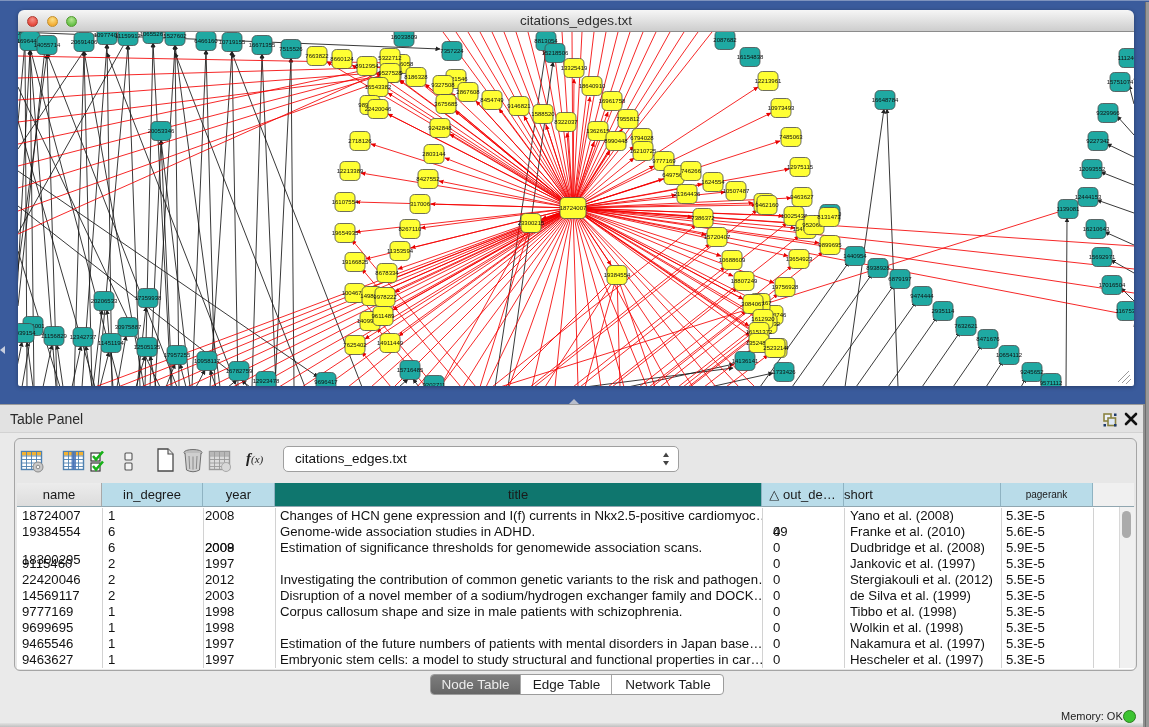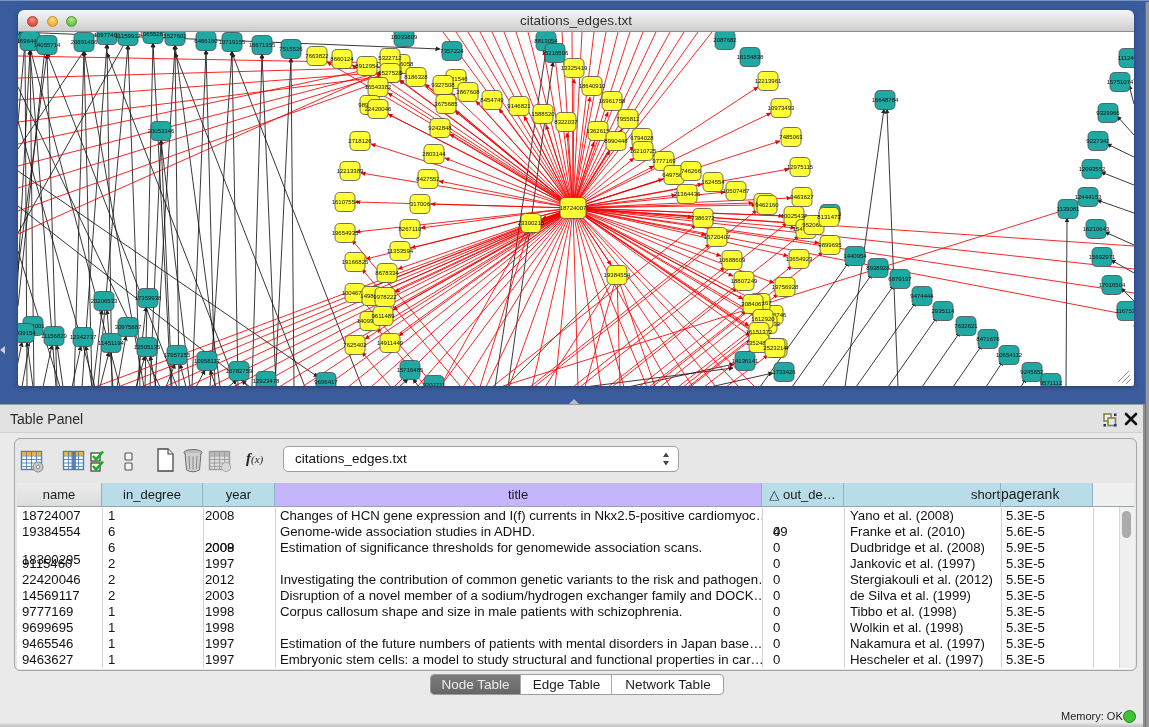--- a/index.html
+++ b/index.html
@@ -680,24 +680,24 @@
   <svg style="position:absolute;right:8px;top:5px" width="8" height="14" viewBox="0 0 8 14">
     <path d="M4 0.5 L7 5 L1 5 z" fill="#444"></path>
       <path d="M4 13.5 L7 9 L1 9 z" fill="#444"></path>
   </svg>
 </div>
 
 <div class="abs" style="left:17px;top:483px;width:1117px;height:185px;background:#fff;border-top:1px solid #bbb"></div>
 <div style="position:absolute;left:17px;top:483px;width:84px;height:23px;background:linear-gradient(#ececec,#dcdcdc);border-right:1px solid #a8a8a8;border-bottom:1px solid #90a6b0;text-align:center;line-height:23px;font-size:13px;color:#1a1a1a">name</div>
 <div style="position:absolute;left:102px;top:483px;width:100px;height:23px;background:#b9dce9;border-right:1px solid #8fb3c2;border-bottom:1px solid #90a6b0;text-align:center;line-height:23px;font-size:13px;color:#1a1a1a">in_degree</div>
 <div style="position:absolute;left:203px;top:483px;width:71px;height:23px;background:#b9dce9;border-right:1px solid #8fb3c2;border-bottom:1px solid #90a6b0;text-align:center;line-height:23px;font-size:13px;color:#1a1a1a">year</div>
-<div style="position:absolute;left:275px;top:483px;width:486px;height:23px;background:#c4b5fd;border-right:1px solid #8fb3c2;border-bottom:1px solid #90a6b0;text-align:center;line-height:23px;font-size:13px;color:#1a1a1a">title</div>
+<div style="position:absolute;left:275px;top:483px;width:486px;height:23px;background:#0f766e;border-right:1px solid #8fb3c2;border-bottom:1px solid #90a6b0;text-align:center;line-height:23px;font-size:13px;color:#1a1a1a">title</div>
 <div style="position:absolute;left:762px;top:483px;width:81px;height:23px;background:#b9dce9;border-right:1px solid #8fb3c2;border-bottom:1px solid #90a6b0;text-align:center;line-height:23px;font-size:13px;color:#1a1a1a">△ out_de…</div>
-<div style="position:absolute;left:844px;top:483px;width:156px;height:23px;background:#b9dce9;border-right:1px solid #8fb3c2;border-bottom:1px solid #90a6b0;text-align:right;line-height:23px;font-size:13px;color:#1a1a1a">short</div>
-<div style="position:absolute;left:1001px;top:483px;width:91px;height:23px;background:#b9dce9;border-right:1px solid #8fb3c2;border-bottom:1px solid #90a6b0;text-align:left;line-height:23px;font-size:14px;color:#1a1a1a">pagerank</div>
+<div style="position:absolute;left:844px;top:483px;width:156px;height:23px;background:#b9dce9;border-right:1px solid #8fb3c2;border-bottom:1px solid #90a6b0;text-align:left;line-height:23px;font-size:13px;color:#1a1a1a">short</div>
+<div style="position:absolute;left:1001px;top:483px;width:91px;height:23px;background:#b9dce9;border-right:1px solid #8fb3c2;border-bottom:1px solid #90a6b0;text-align:center;line-height:23px;font-size:10px;color:#1a1a1a">pagerank</div>
 <div class="abs" style="left:1093px;top:483px;width:41px;height:23px;background:#f0f0f0;border-bottom:1px solid #90a6b0"></div>
 <div class="abs" style="left:17px;top:508px;width:1117px;height:160px;overflow:hidden;font-size:12.5px;color:#111">
 </div>
 <div class="abs" style="left:0;top:0;width:1149px;height:727px;pointer-events:none">
 <div style="position:absolute;left:0;top:0;width:0;height:0"></div>
 <div style="position:absolute;left:17px;top:508px;width:1117px;height:16px;line-height:16px;font-size:13.2px;color:#111">
       <div style="position:absolute;left:5px;top:0;width:80px;overflow:hidden;white-space:nowrap">18724007</div>
       <div style="position:absolute;left:91px;top:0;width:95px;overflow:hidden;white-space:nowrap">1</div>
       <div style="position:absolute;left:188px;top:0;width:70px;overflow:hidden;white-space:nowrap">2008</div>
       <div style="position:absolute;left:263px;top:0;width:482px;overflow:hidden;white-space:nowrap">Changes of HCN gene expression and I(f) currents in Nkx2.5-positive cardiomyoc…</div>

